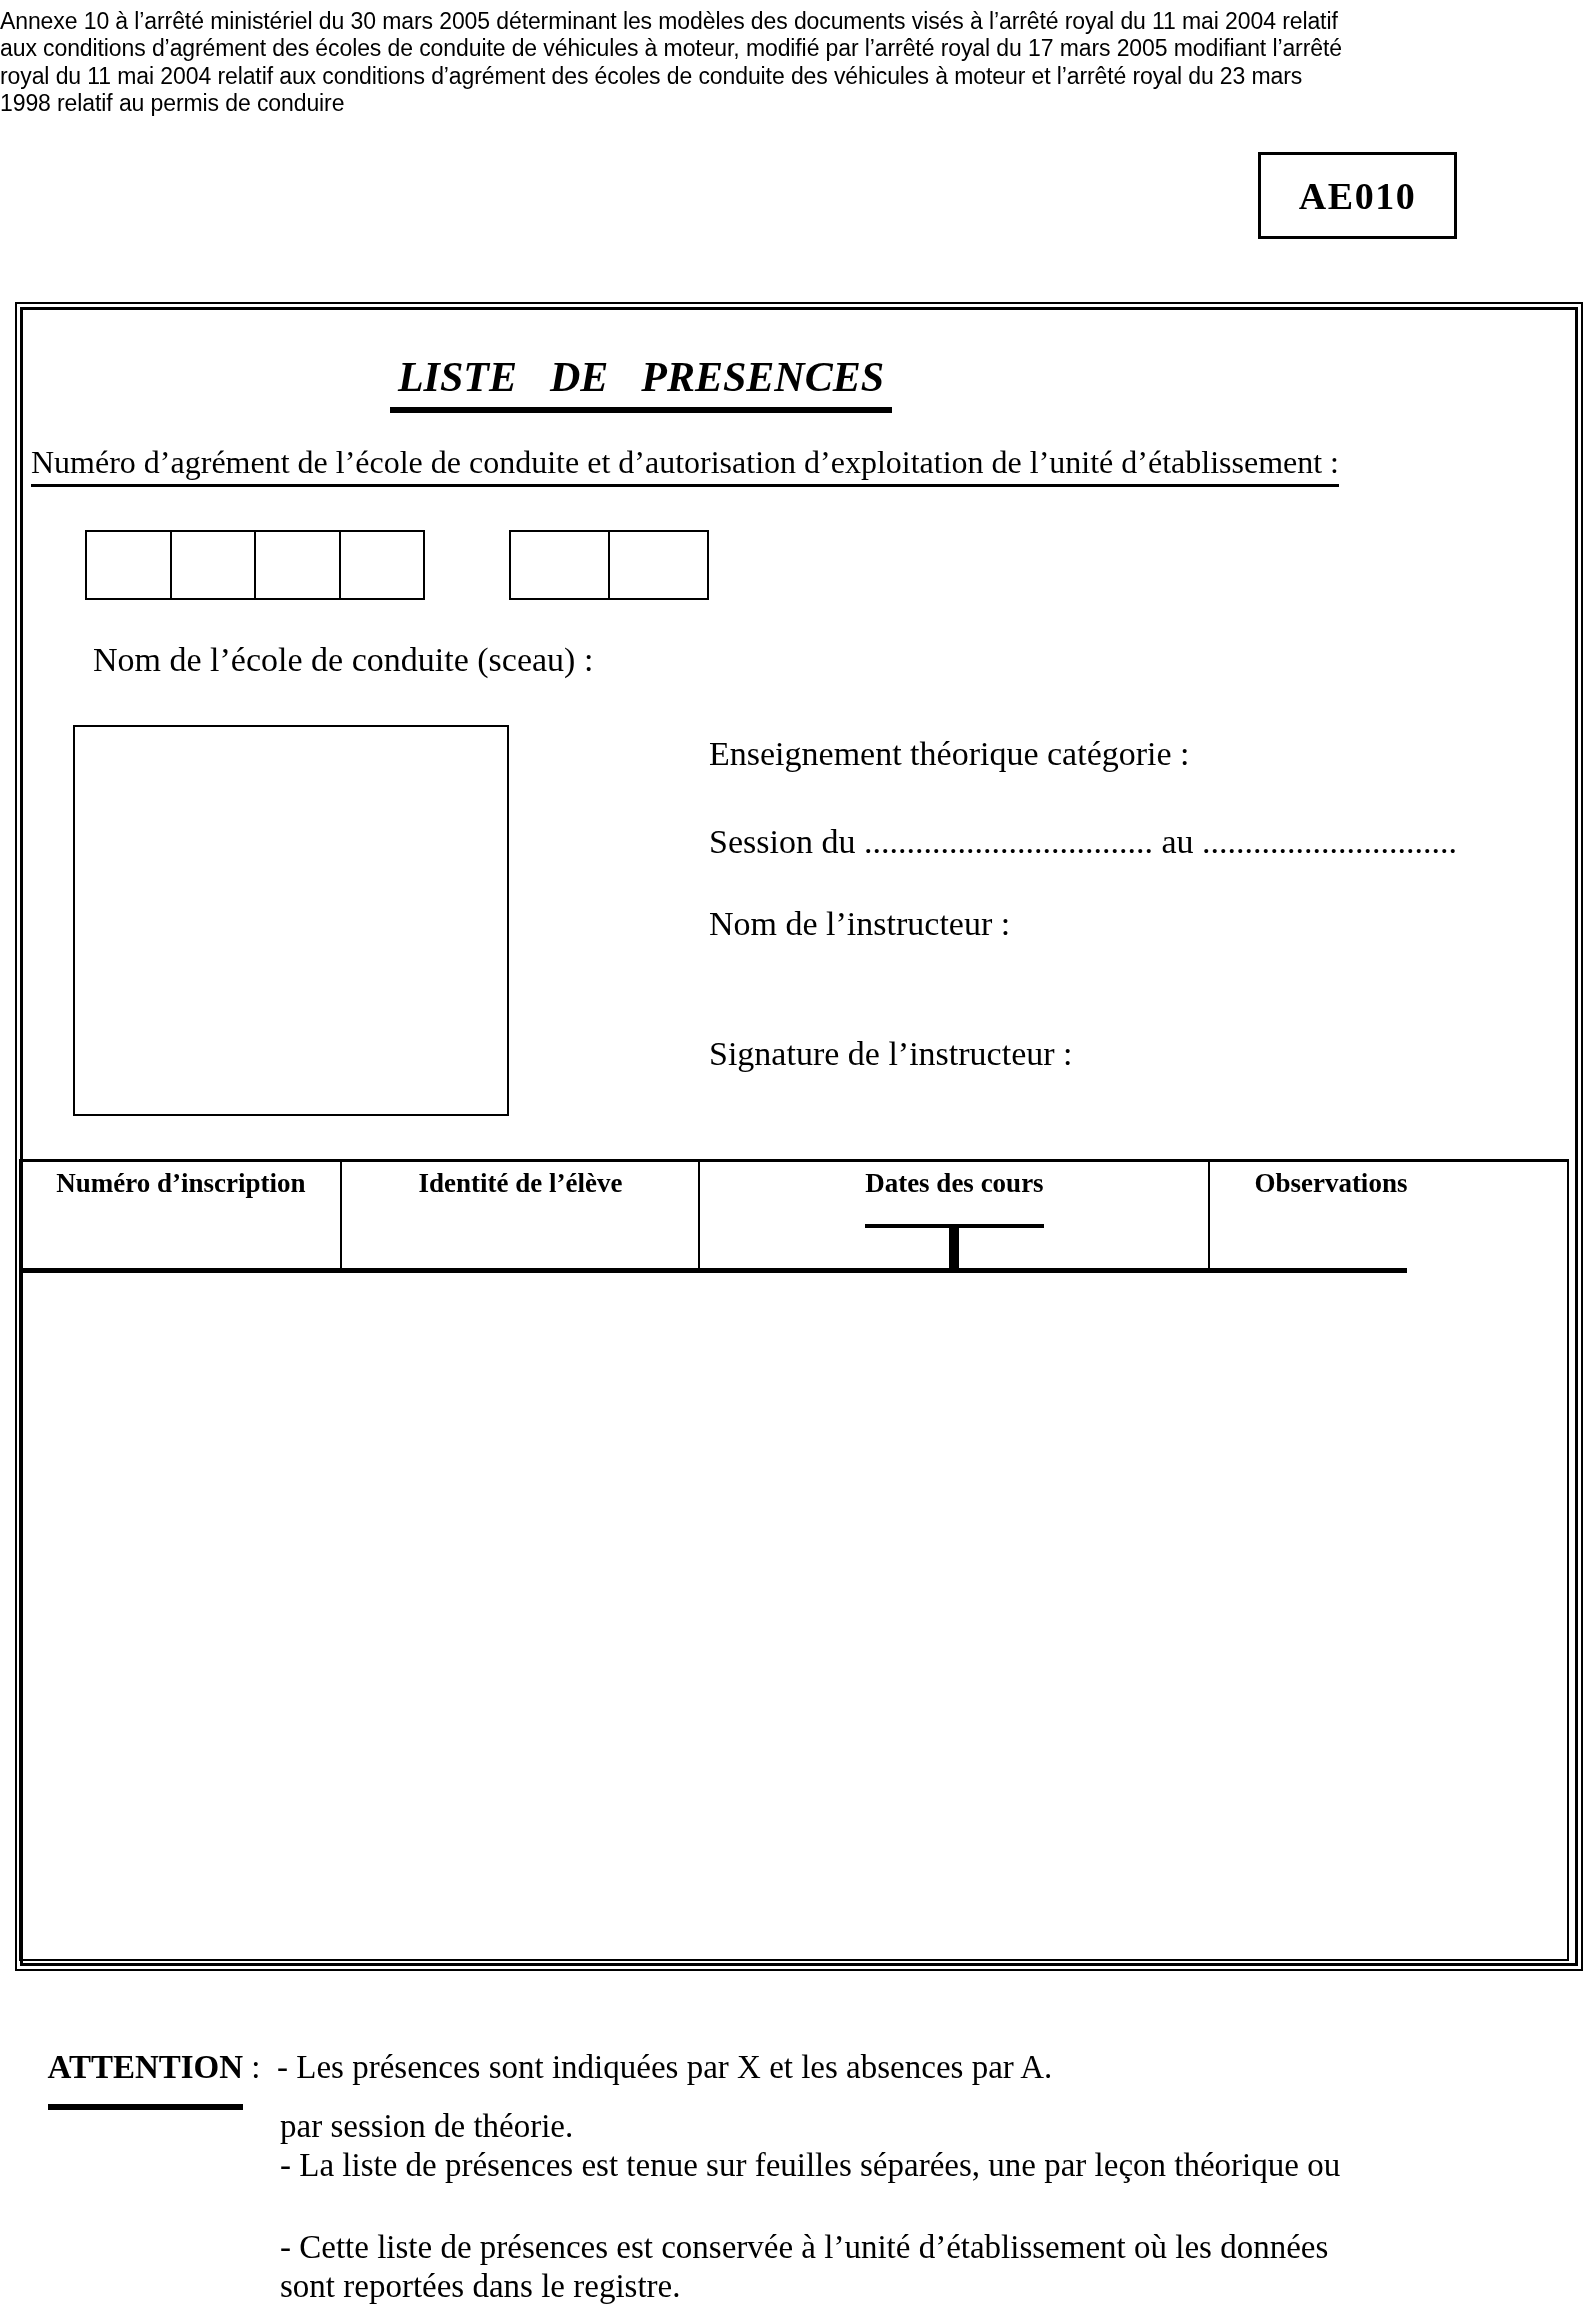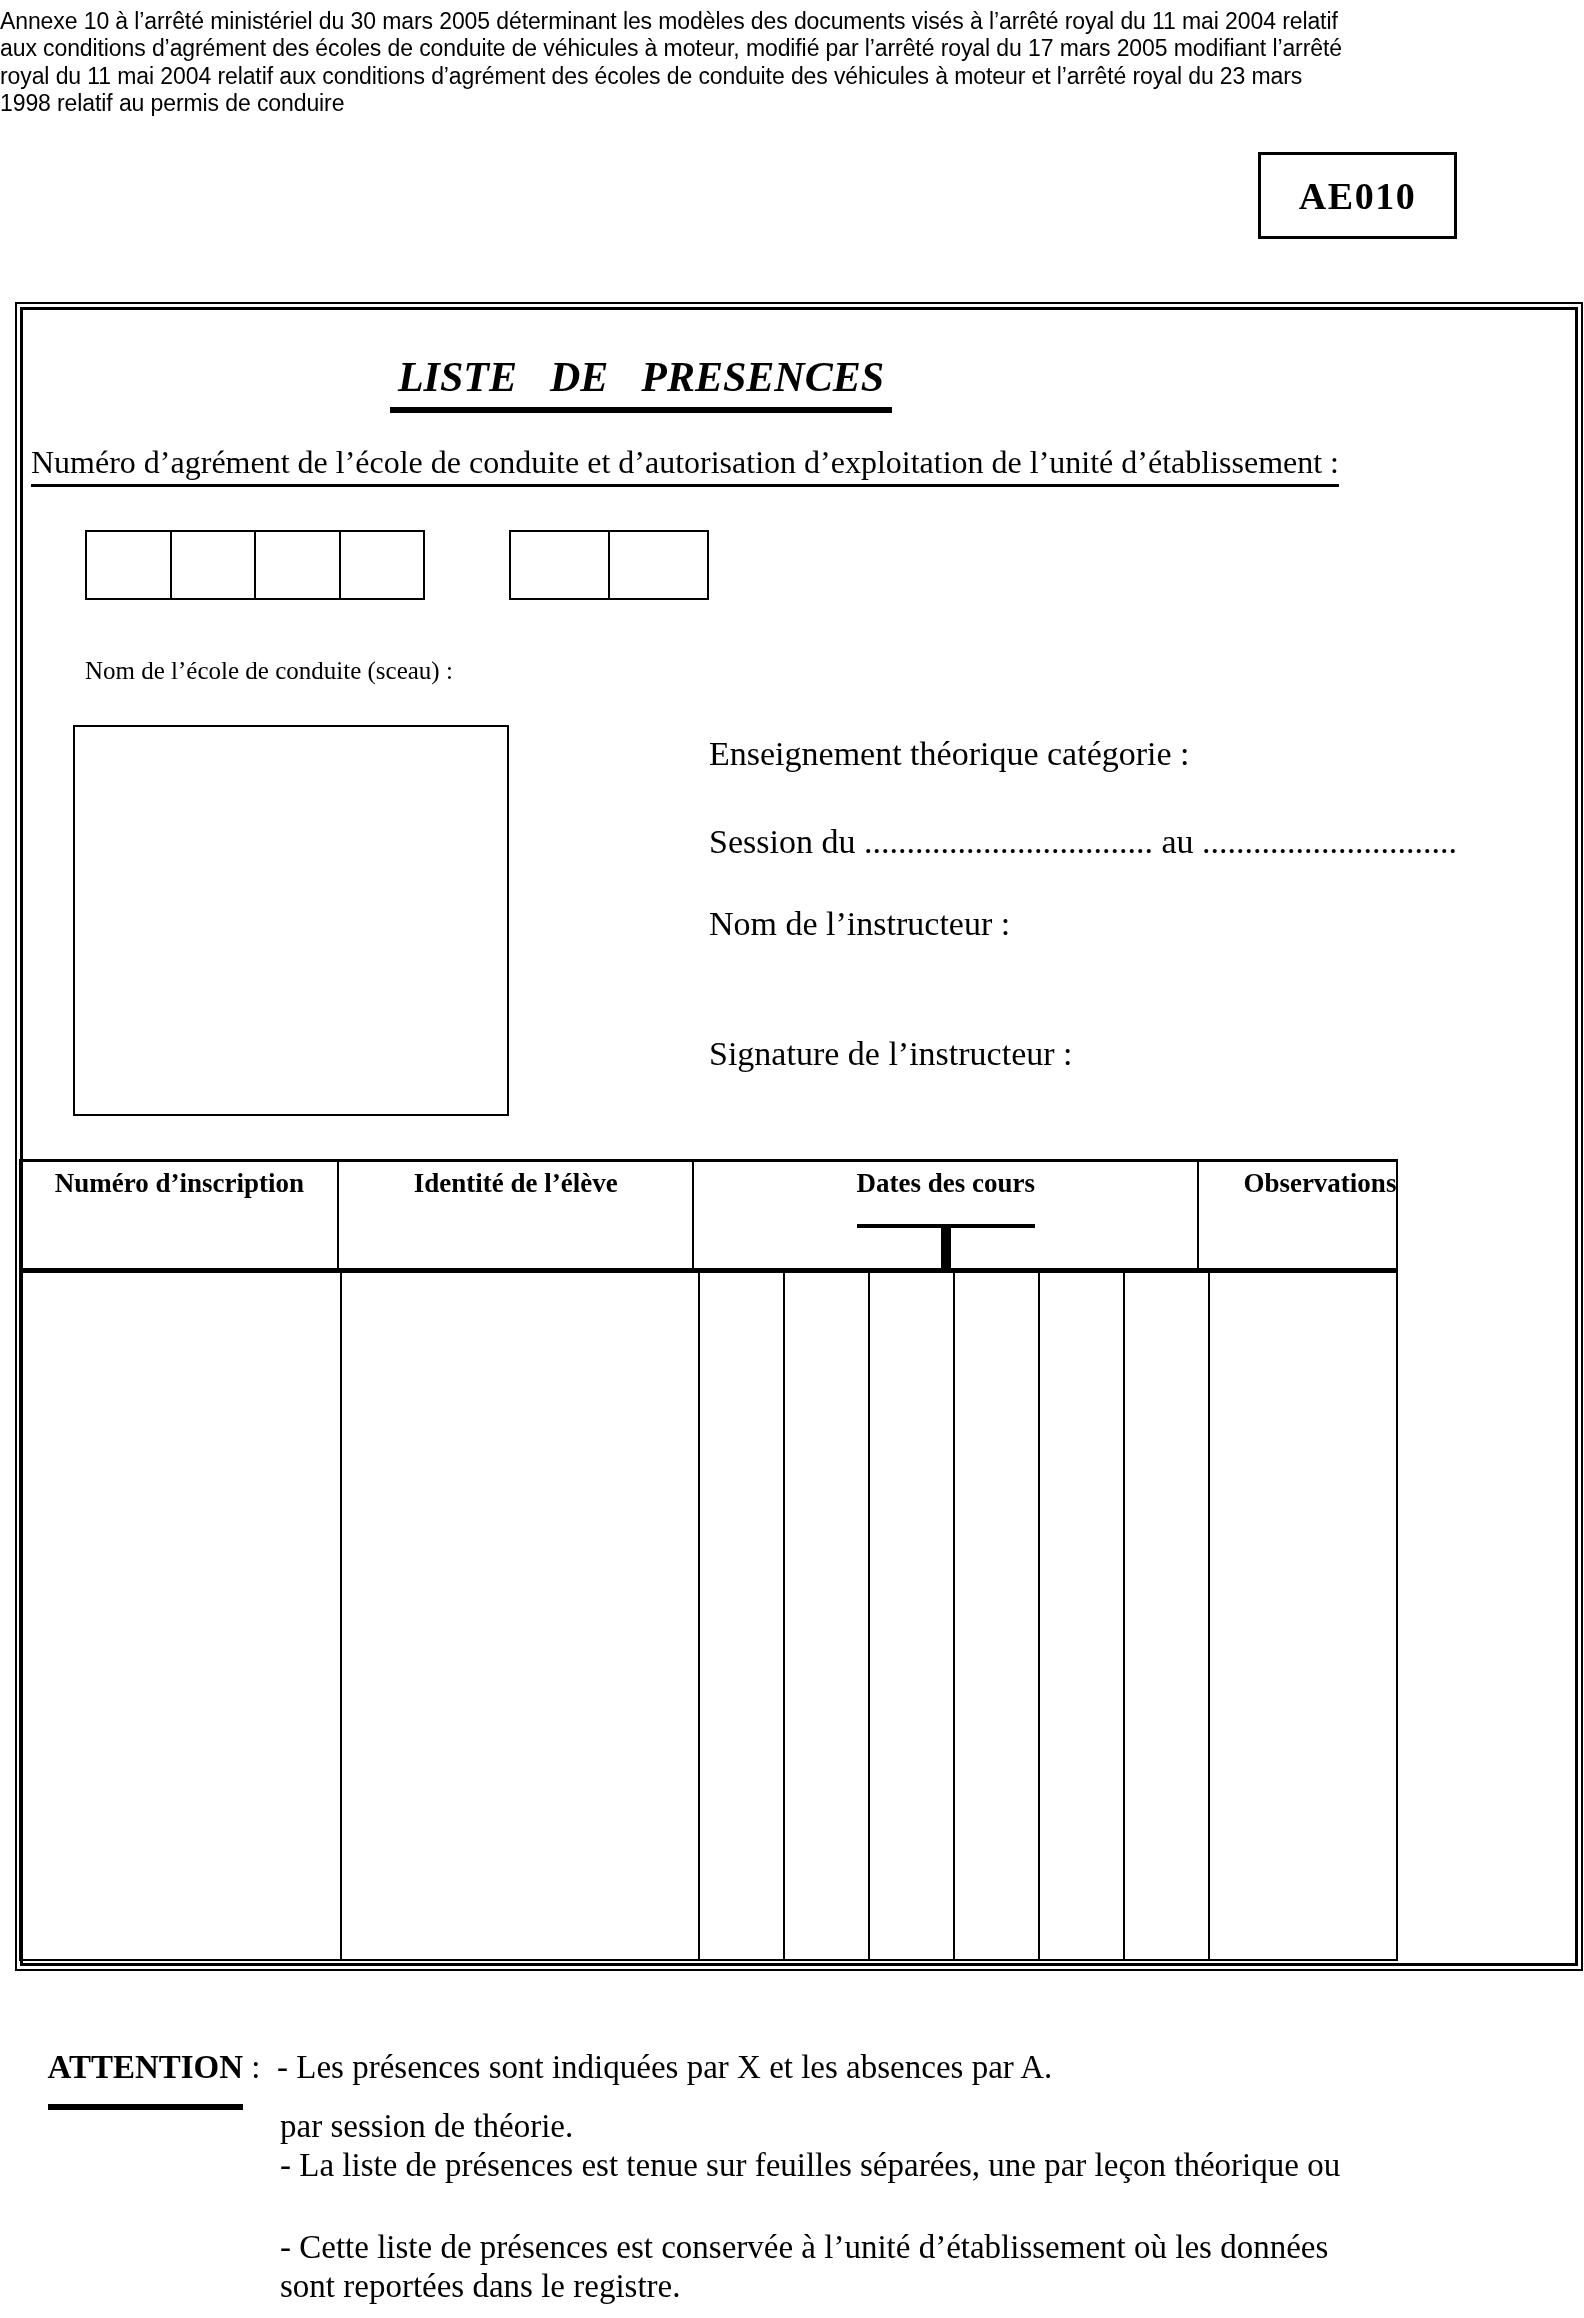--- a/index.html
+++ b/index.html
@@ -67,44 +67,43 @@
     position:absolute;top:530px;height:70px;
     display:flex;
     border:2.2px solid #000;
   }
   .numgrid .ncell{flex:1;border-right:2.2px solid #000;}
   .numgrid .ncell:last-child{border-right:none;}
   .grid4{left:85px;width:340px;}
   .grid2{left:509px;width:200px;}
 
   .school-label{
-    position:absolute;left:85px;top:641px;
-    font-size:25px;
-    margin-top:16px;
+    position:absolute;left:93px;top:641px;
+    font-size:34px;
   }
 
   .seal-box{
     position:absolute;left:73px;top:725px;width:436px;height:391px;
     border:2.2px solid #000;
   }
 
   .rlabel{
     position:absolute;left:709px;
     font-size:34px;white-space:nowrap;
   }
   .lbl-teaching{top:735px;}
   .lbl-session{top:823px;}
   .lbl-instr{top:905px;}
   .lbl-sig{top:1035px;}
 
   
   .ptable{
-    position:absolute;left:19.4px;top:1159px;width:1379px;height:802px;
+    position:absolute;left:19.4px;top:1159px;width:1550px;height:802px;
     border:2.2px solid #000;border-top:3.7px solid #000;
-    display:flex;flex-direction:column;
+    display:flex;
   }
   .thead{
     display:flex;height:111px;flex:none;
     border-bottom:5.2px solid #000;
   }
   .hcell{
     border-right:2.2px solid #000;
     text-align:center;
     font-weight:bold;font-size:27px;
     padding-top:6px;

